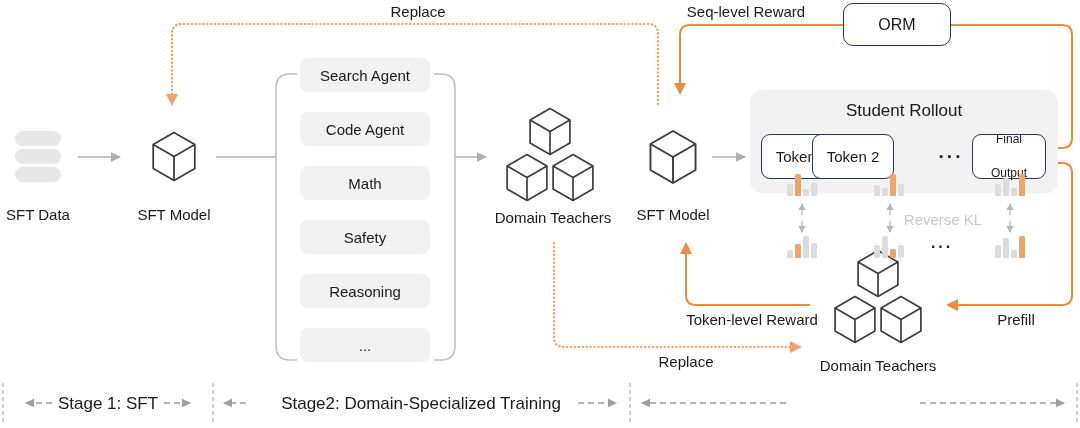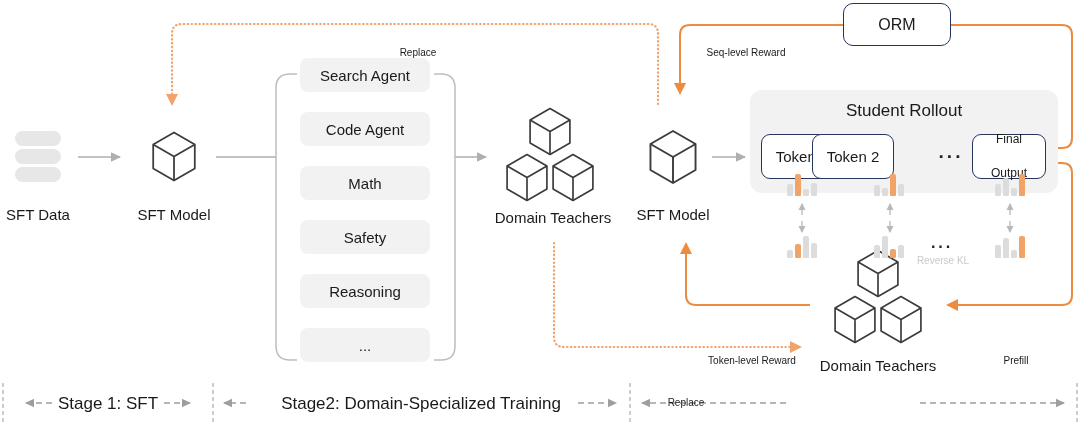--- a/index.html
+++ b/index.html
@@ -5,21 +5,21 @@
   :root{
     --orange:#ed8b41; --orange-light:#f2a26b; --bar-orange:#f0a468; --bar-gray:#dcdcdc;
     --navy:#24365e; --gray-line:#afafaf; --box-fill:#f2f2f3; --ink:#1a1a1a; --faint:#c9c9c9;
   }
   html,body{margin:0;padding:0;background:#fff;}
   .canvas{position:relative;width:1080px;height:428px;background:#ffffff;overflow:hidden;
           font-family:"Liberation Sans", sans-serif;color:var(--ink);}
   svg.overlay{position:absolute;left:0;top:0;}
   .lbl{position:absolute;font-size:15px;line-height:1.2;text-align:center;white-space:nowrap;color:var(--ink);}
   .lbl-faint{color:var(--faint);}
-  .edge-lbl{font-size:10px;margin-top:44px;}
+  .edge-lbl{font-size:15px;}
   .footer-lbl{font-size:17px;}
   .rollout{position:absolute;left:750px;top:90px;width:308px;height:103px;background:var(--box-fill);
            border-radius:12px;}
   .rollout-title{position:absolute;left:750px;top:101px;width:308px;text-align:center;font-size:17px;}
   .tokenbox{position:absolute;display:flex;align-items:center;justify-content:center;background:#fff;
             border:1.6px solid var(--navy);border-radius:9px;box-sizing:border-box;font-size:15px;}
   .finalbox{flex-direction:column;font-size:12px;line-height:1.15;}
   .ormbox{position:absolute;left:843px;top:3px;width:108px;height:43px;display:flex;align-items:center;
           justify-content:center;background:#fff;border:1.6px solid var(--navy);border-radius:10px;
           box-sizing:border-box;font-size:16px;}

